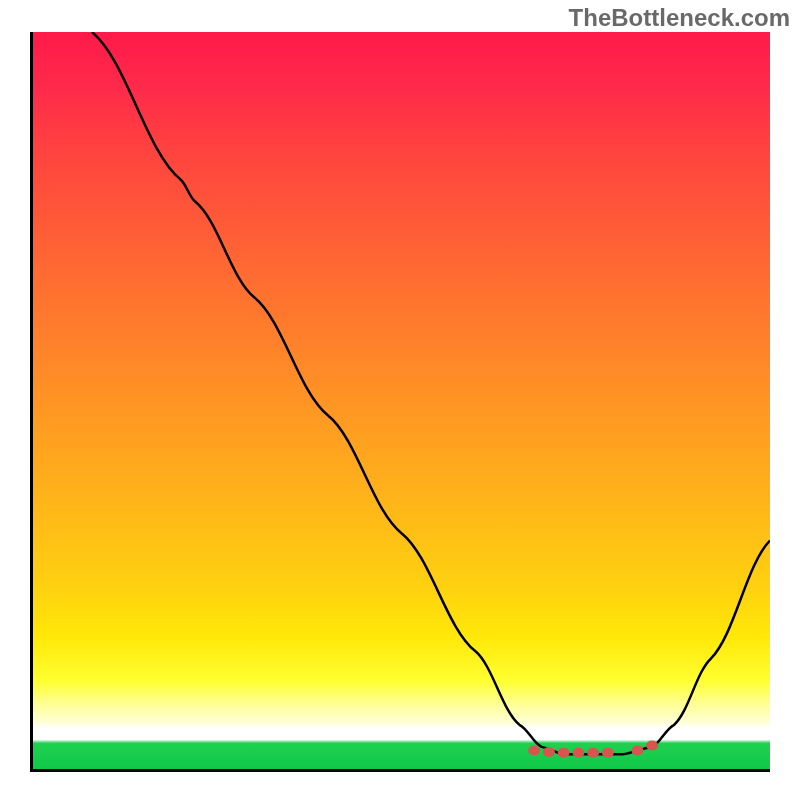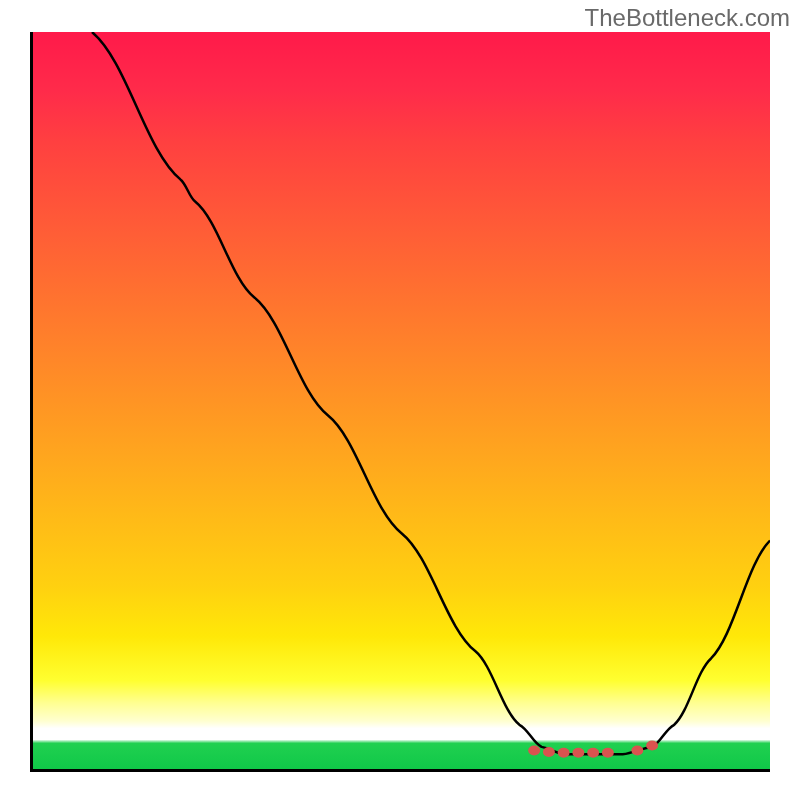--- a/index.html
+++ b/index.html
@@ -10,21 +10,21 @@
     background: #ffffff;
     font-family: Arial, sans-serif;
     position: relative;
   }
   .attribution {
     position: absolute;
     top: 4px;
     right: 10px;
     font-size: 24px;
     color: #696969;
-    font-weight: normal;
+    font-weight: bold;
   }
   .chart-container {
     position: absolute;
     top: 32px;
     left: 30px;
     width: 740px;
     height: 740px;
     border: 3px solid #000000;
     border-top: none;
     border-right: none;

